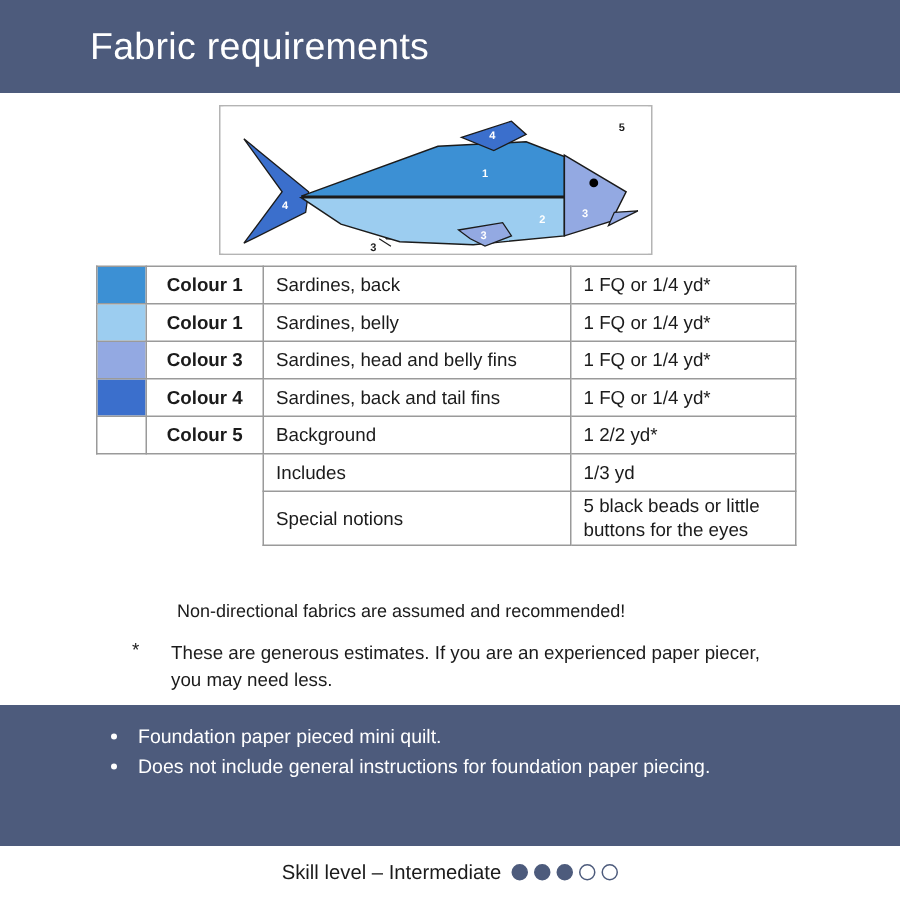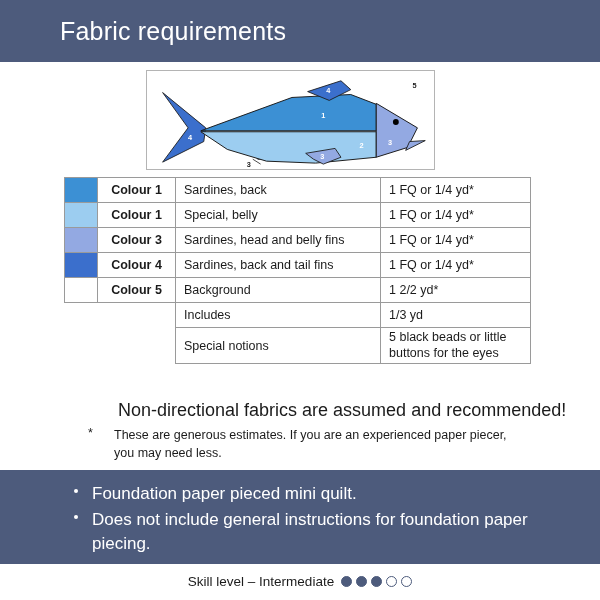--- a/index.html
+++ b/index.html
@@ -94,21 +94,21 @@
   .name-cell { font-weight: 700; font-size: 12.5px; }
   .swatch-fill { width: 100%; height: 100%; display: block; }
   .tall-row td { height: 36px; }
   .amt-two-line { line-height: 1.25; }
 
   
   .note-line {
     position: absolute;
     left: 118px;
     top: 400px;
-    font-size: 18px;
+    font-size: 12px;
     color: #1b1b1b;
   }
   .note-star-wrap {
     position: absolute;
     left: 88px;
     top: 426px;
     width: 420px;
     font-size: 12.5px;
     color: #1b1b1b;
     display: flex;
@@ -124,21 +124,21 @@
     top: 470px;
     width: 600px;
     height: 94px;
     background: #4d5b7c;
   }
   .bullet-list {
     margin: 0;
     padding: 12px 40px 0 72px;
     list-style: none;
     color: #ffffff;
-    font-size: 17px;
+    font-size: 13px;
     line-height: 1.45;
   }
   .bullet-list li {
     position: relative;
     padding-left: 20px;
     margin-bottom: 1px;
   }
   .bullet-list li::before {
     content: "";
     position: absolute;
@@ -226,21 +226,21 @@
       <td class="col-name name-cell">Colour 1</td>
       <td class="col-desc">Sardines, back</td>
       <td class="col-amt">1 FQ or 1/4 yd*</td>
     </tr>
 
     <tr>
       <td class="col-swatch">
         <span class="swatch-fill" style="background:#9ccdf0"></span>
       </td>
       <td class="col-name name-cell">Colour 1</td>
-      <td class="col-desc">Special, belly</td>
+      <td class="col-desc">Sardines, belly</td>
       <td class="col-amt">1 FQ or 1/4 yd*</td>
     </tr>
 
     <tr>
       <td class="col-swatch">
         <span class="swatch-fill" style="background:#93a9e2"></span>
       </td>
       <td class="col-name name-cell">Colour 3</td>
       <td class="col-desc">Sardines, head and belly fins</td>
       <td class="col-amt">1 FQ or 1/4 yd*</td>

